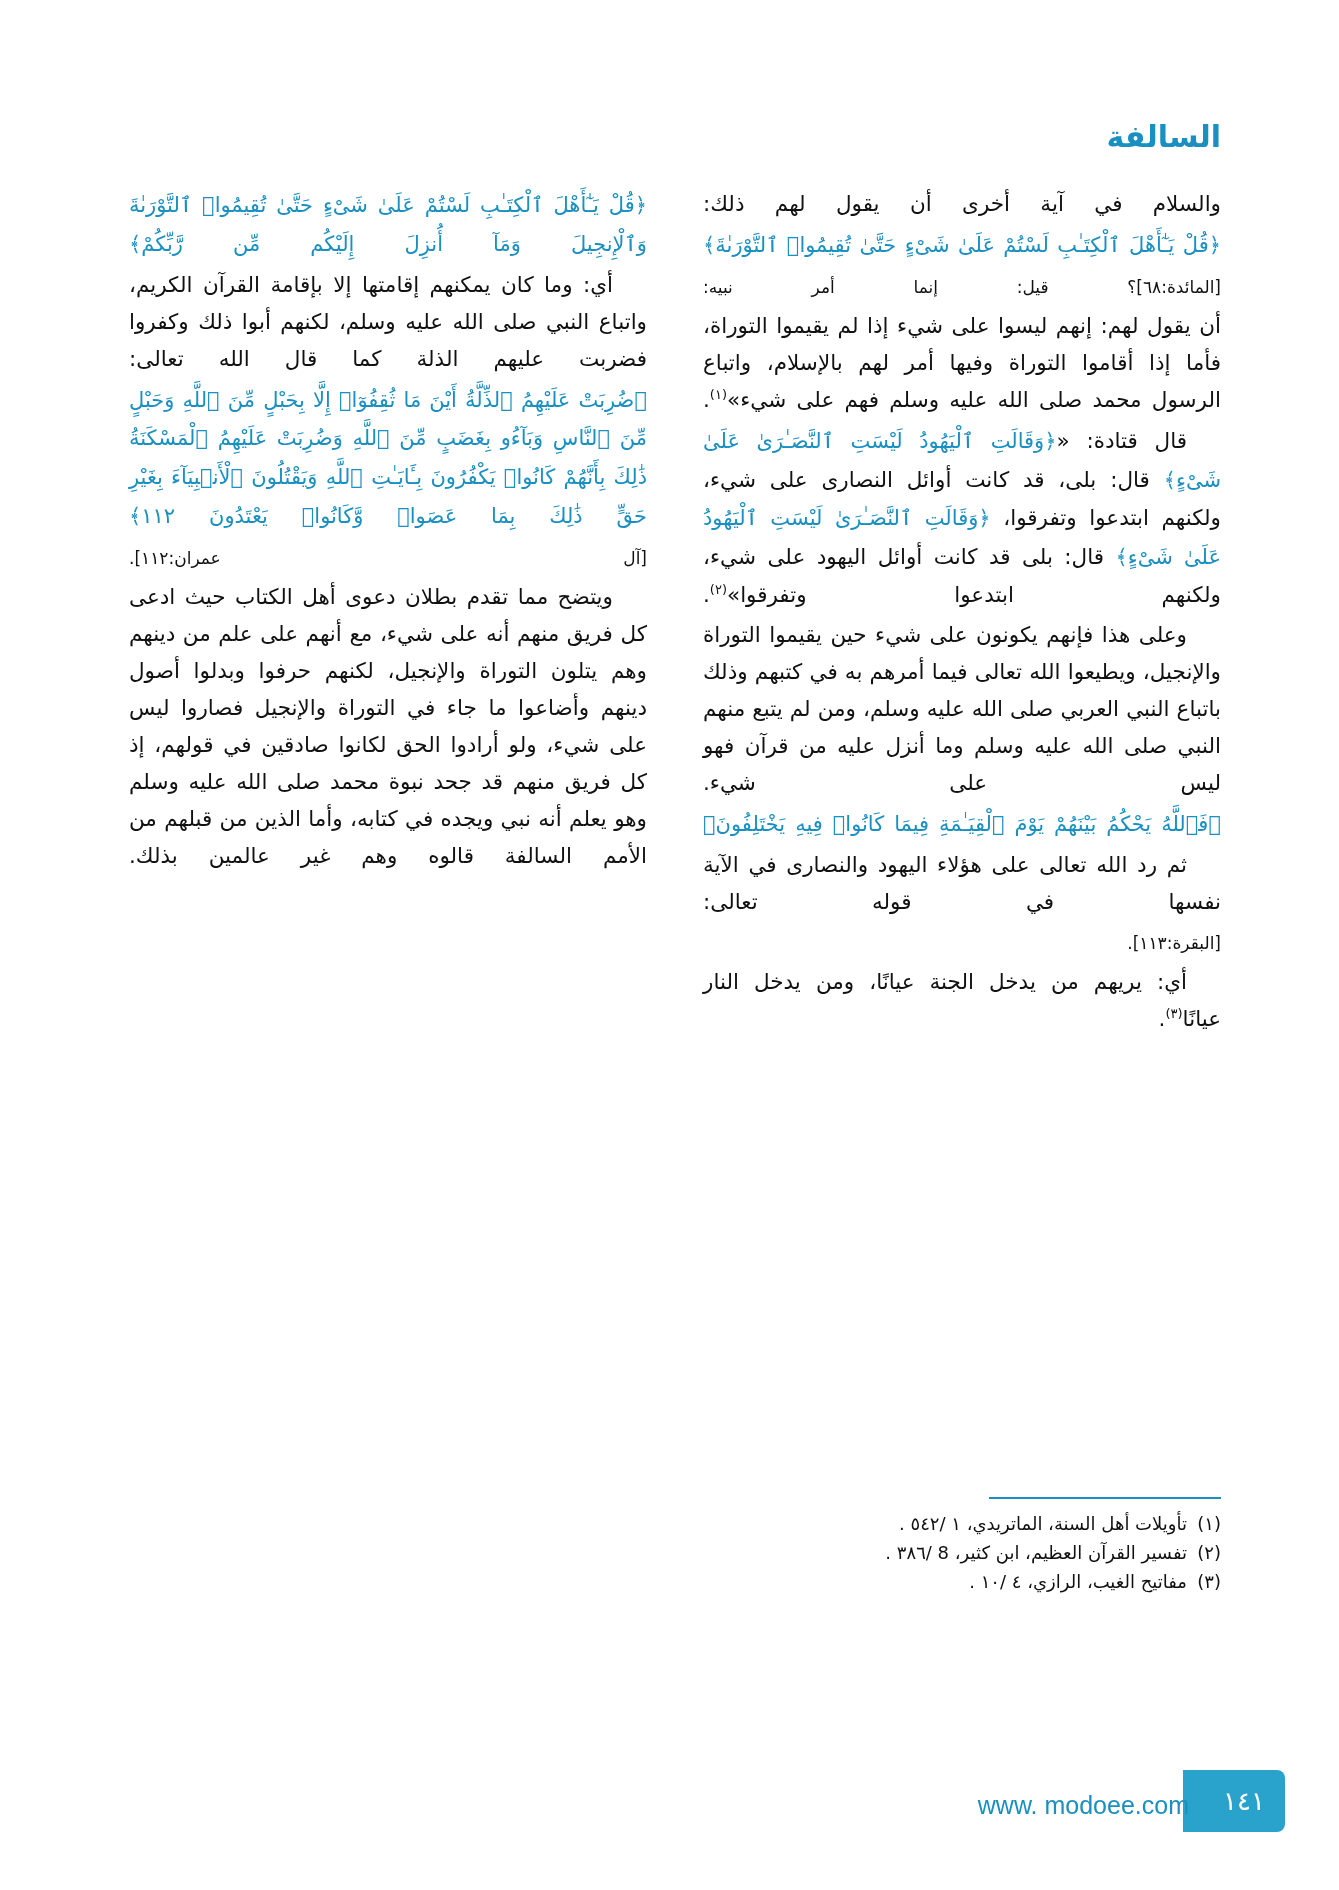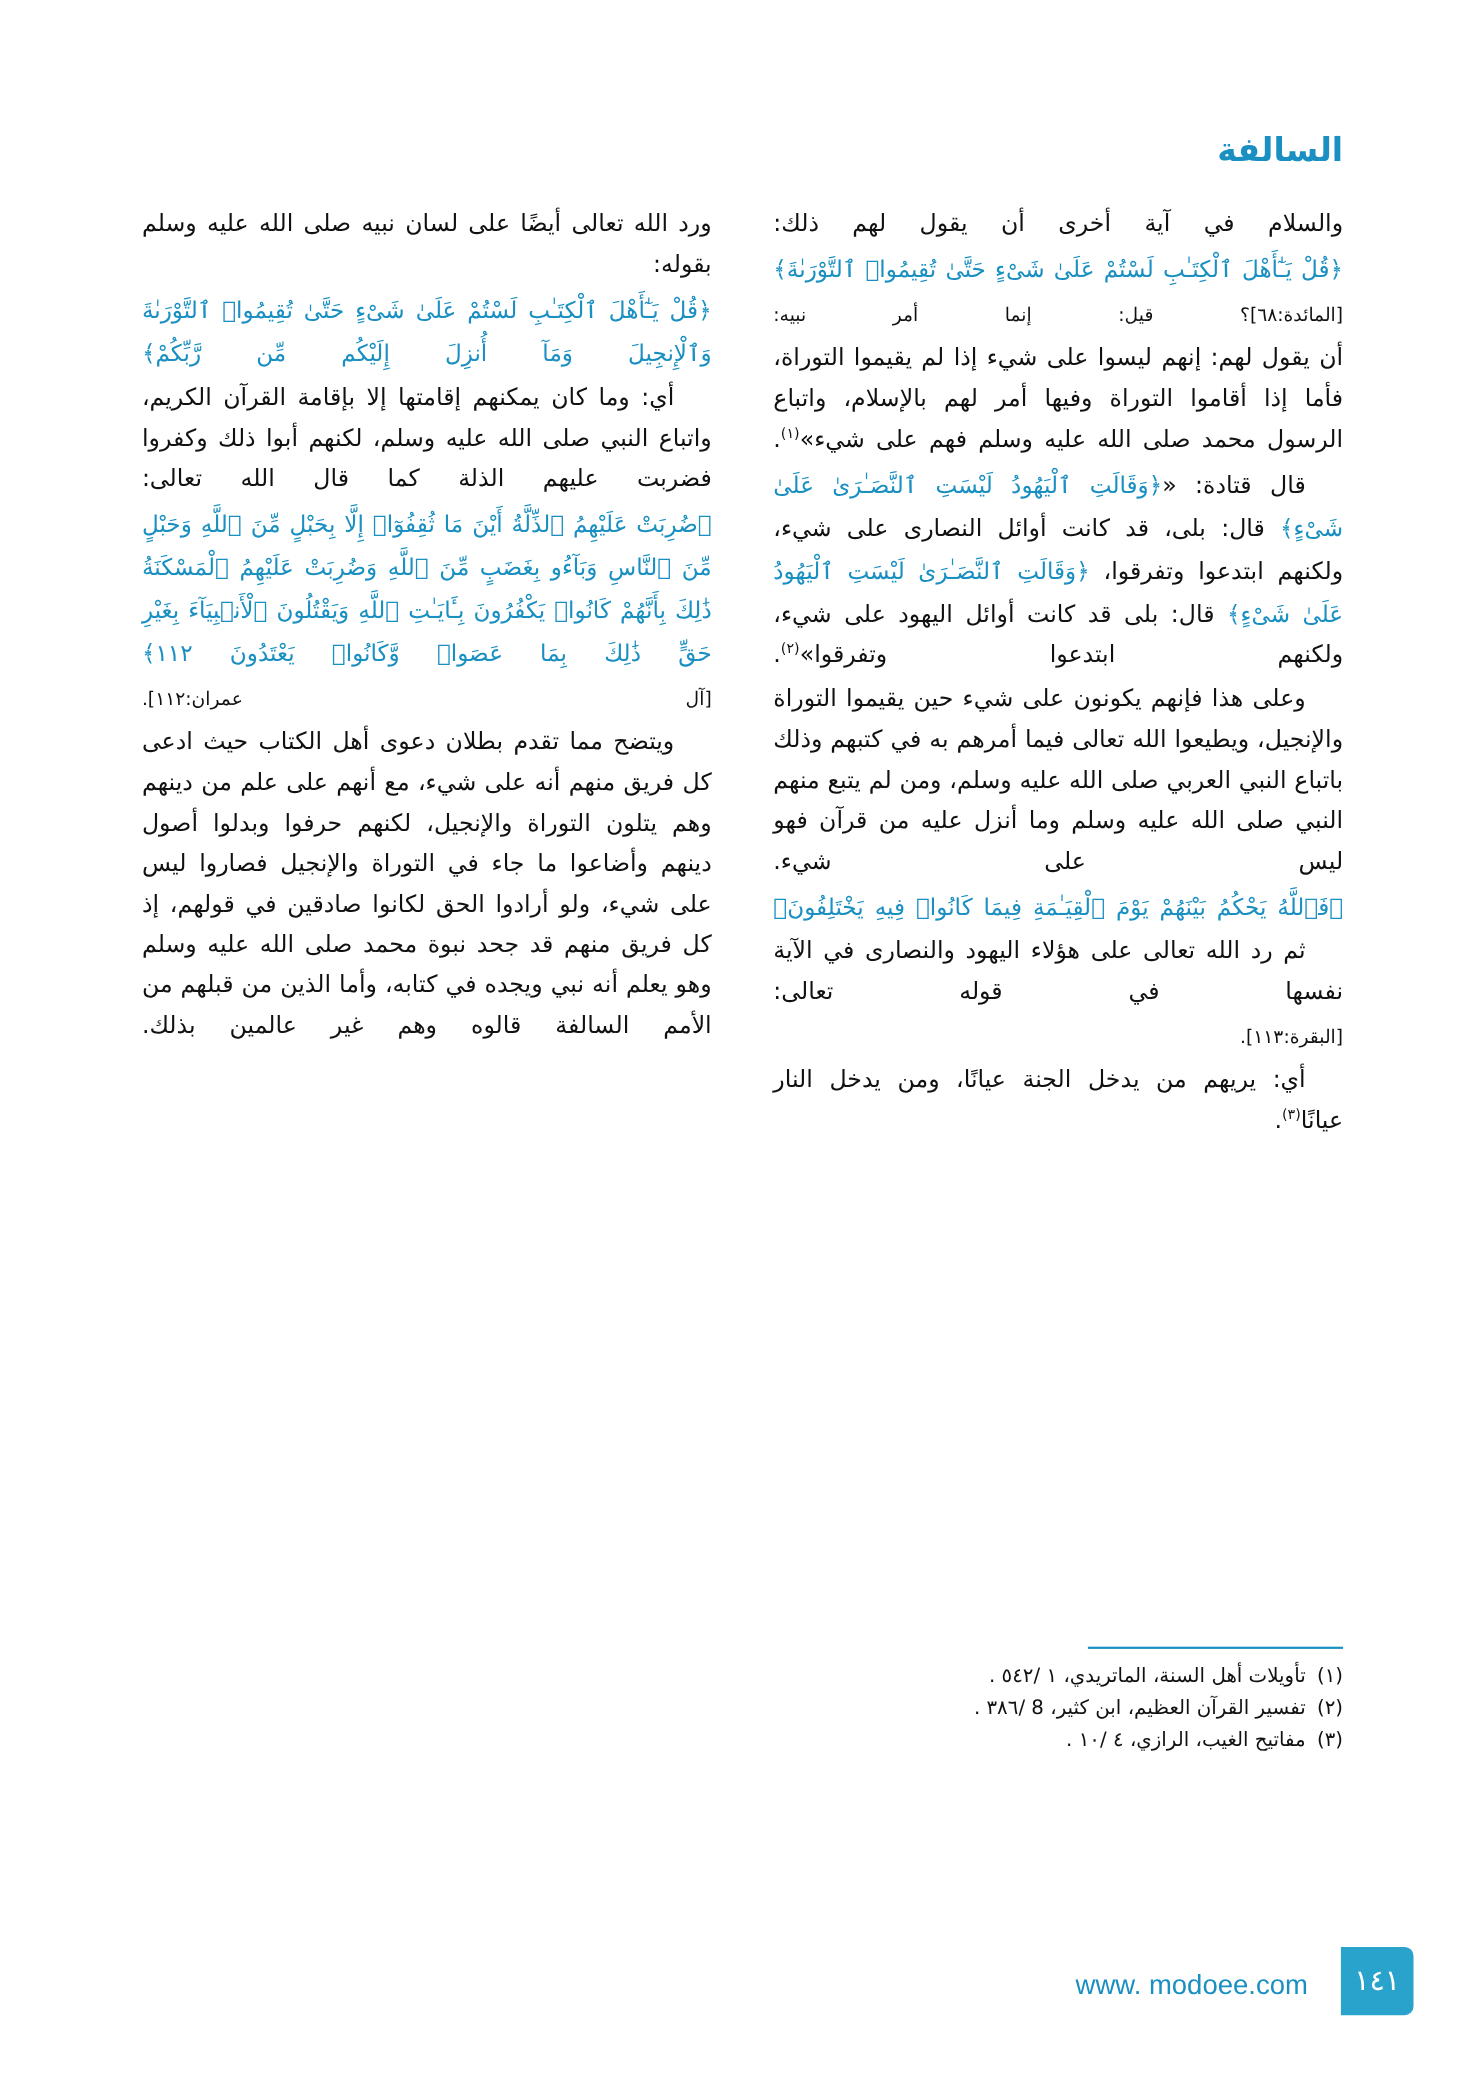--- a/index.html
+++ b/index.html
@@ -121,27 +121,28 @@
     position: absolute;
     left: 0;
     bottom: 0;
     width: 100%;
     height: 150px;
   }
   .page-tab {
     position: absolute;
     right: 54px;
     bottom: 58px;
-    width: 66px;
+    width: 82px;
     height: 62px;
     background: #2aa3cc;
     border-radius: 0 8px 8px 0;
     display: flex;
     align-items: center;
     justify-content: center;
+    padding-left: 20px;
   }
   .page-num {
     color: #ffffff;
     font-size: 26px;
     letter-spacing: 1px;
   }
   .site-url {
     position: absolute;
     right: 150px;
     bottom: 70px;
@@ -217,23 +218,20 @@
         </div>
         <div class="fn-line">
           <span class="fn-num">(٣)</span><span>مفاتيح الغيب، الرازي، ٤ /١٠ .</span>
         </div>
       </div>
 
     </div>
 
     <div class="col">
 
-      <p class="para first">
-        <span>ورد الله تعالى أيضًا على لسان نبيه صلى الله عليه وسلم بقوله:</span>
-      </p>
 
       <p class="para">
         <span class="ayah">﴿قُلْ يَـٰٓأَهْلَ ٱلْكِتَـٰبِ لَسْتُمْ عَلَىٰ شَىْءٍ حَتَّىٰ تُقِيمُوا۟ ٱلتَّوْرَىٰةَ وَٱلْإِنجِيلَ وَمَآ أُنزِلَ إِلَيْكُم مِّن رَّبِّكُمْ﴾</span>
       </p>
 
 
       <p class="para indent">
         <span>أي: وما كان يمكنهم إقامتها إلا بإقامة القرآن الكريم، واتباع النبي صلى الله عليه وسلم، لكنهم أبوا ذلك وكفروا فضربت عليهم الذلة كما قال الله تعالى:</span>
       </p>
 

